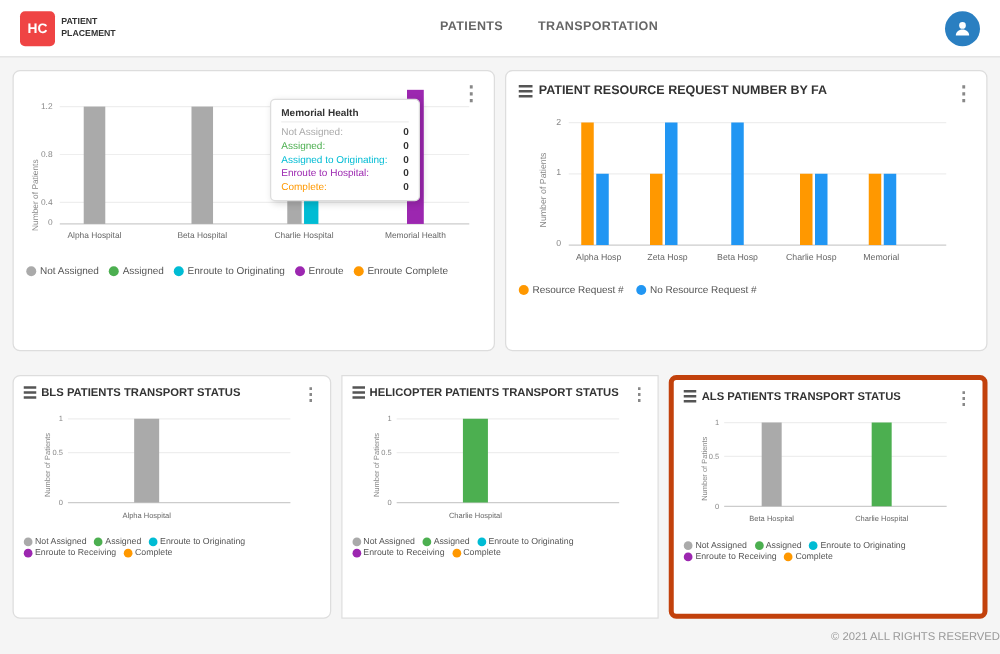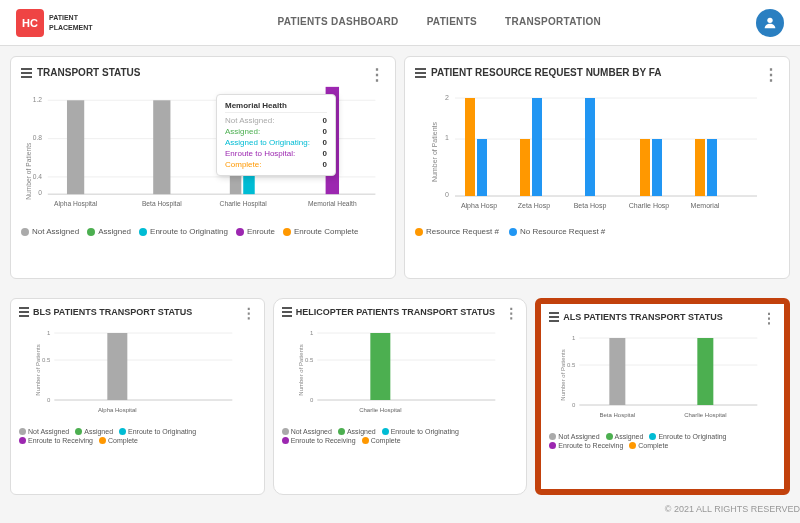--- a/index.html
+++ b/index.html
@@ -7,43 +7,34 @@
   </style>
 </head>
 <body>
 
 <div style="background:#fff; border-bottom:1px solid #ddd; display:flex; align-items:center; padding:0 16px; height:46px;">
   <div style="display:flex;align-items:center;gap:5px;margin-right:30px;">
     <div style="width:28px;height:28px;background:#ef4444;border-radius:4px;display:flex;align-items:center;justify-content:center;color:white;font-weight:bold;font-size:11px;">HC</div>
     <div style="font-size:7px;font-weight:bold;color:#333;line-height:1.3;text-transform:uppercase;">PATIENT<br>PLACEMENT</div>
   </div>
   <nav style="display:flex;gap:0;flex:1;justify-content:center;">
-    <div style="padding:0 14px;height:46px;display:flex;align-items:center;font-size:10px;font-weight:700;color:#666;cursor:pointer;text-transform:uppercase;letter-spacing:0.3px;border-bottom:3px solid transparent;">PATIENTS DASHBOARD</div>
     <div style="padding:0 14px;height:46px;display:flex;align-items:center;font-size:10px;font-weight:700;color:#666;cursor:pointer;text-transform:uppercase;letter-spacing:0.3px;border-bottom:3px solid transparent;">PATIENTS</div>
     <div style="padding:0 14px;height:46px;display:flex;align-items:center;font-size:10px;font-weight:700;color:#666;cursor:pointer;text-transform:uppercase;letter-spacing:0.3px;border-bottom:3px solid transparent;">TRANSPORTATION</div>
   </nav>
   <div style="width:28px;height:28px;border-radius:50%;background:#2a7fc1;display:flex;align-items:center;justify-content:center;color:white;font-size:14px;cursor:pointer;margin-left:auto;">
     <svg width="16" height="16" viewBox="0 0 24 24" fill="white">
         <circle cx="12" cy="8" r="4"></circle>
         <path d="M4 20c0-4 3.6-7 8-7s8 3 8 7"></path>
       </svg>
   </div>
 </div>
 
 <div style="padding:10px 10px 0 10px; display:grid; grid-template-columns:1fr 1fr; grid-template-rows:auto auto; gap:8px; height:449px;">
 
   <div style="background:#fff;border-radius:6px;border:1px solid #ddd;padding:10px;position:relative;">
-    <div style="font-size:10px;font-weight:bold;color:#333;text-transform:uppercase;display:flex;align-items:center;gap:5px;margin-bottom:4px;">
-      <div style="display:flex;flex-direction:column;gap:2px;">
-        <span style="display:block;width:11px;height:2px;background:#555;"></span>
-        <span style="display:block;width:11px;height:2px;background:#555;"></span>
-        <span style="display:block;width:11px;height:2px;background:#555;"></span>
-      </div>
-      <span>TRANSPORT STATUS</span>
-    </div>
     <div style="position:absolute;top:8px;right:10px;cursor:pointer;color:#888;font-size:16px;font-weight:bold;">⋮</div>
 
     <div style="position:relative;">
       <svg width="100%" height="140" viewBox="0 0 380 140">
 
         <text transform="rotate(-90)" x="-90" y="10" font-size="7" fill="#888" text-anchor="middle">Number of Patients</text>
 
         <text x="22" y="18" font-size="7" fill="#888" text-anchor="end">1.2</text>
         <text x="22" y="58" font-size="7" fill="#888" text-anchor="end">0.8</text>
         <text x="22" y="98" font-size="7" fill="#888" text-anchor="end">0.4</text>
@@ -181,21 +172,21 @@
 
       <div style="display:flex;flex-wrap:wrap;gap:2px 6px;margin-top:0px;">
         <div style="display:flex;align-items:center;gap:2px;font-size:7px;color:#555;"><div style="width:7px;height:7px;border-radius:50%;background:#aaa;"></div>Not Assigned</div>
         <div style="display:flex;align-items:center;gap:2px;font-size:7px;color:#555;"><div style="width:7px;height:7px;border-radius:50%;background:#4caf50;"></div>Assigned</div>
         <div style="display:flex;align-items:center;gap:2px;font-size:7px;color:#555;"><div style="width:7px;height:7px;border-radius:50%;background:#00bcd4;"></div>Enroute to Originating</div>
         <div style="display:flex;align-items:center;gap:2px;font-size:7px;color:#555;"><div style="width:7px;height:7px;border-radius:50%;background:#9c27b0;"></div>Enroute to Receiving</div>
         <div style="display:flex;align-items:center;gap:2px;font-size:7px;color:#555;"><div style="width:7px;height:7px;border-radius:50%;background:#ff9800;"></div>Complete</div>
       </div>
     </div>
 
-    <div style="background:#fff;border-radius:10px;border:1px solid #ddd;padding:8px;position:relative;">
+    <div style="background:#fff;border-radius:0;border:1px solid #ddd;padding:8px;position:relative;">
       <div style="font-size:9px;font-weight:bold;color:#333;text-transform:uppercase;display:flex;align-items:center;gap:4px;margin-bottom:3px;">
         <div style="display:flex;flex-direction:column;gap:2px;">
             <span style="display:block;width:10px;height:2px;background:#555;"></span>
             <span style="display:block;width:10px;height:2px;background:#555;"></span>
             <span style="display:block;width:10px;height:2px;background:#555;"></span>
           </div>
         <span>HELICOPTER PATIENTS TRANSPORT STATUS</span>
       </div>
       <div style="position:absolute;top:6px;right:8px;cursor:pointer;color:#888;font-size:14px;font-weight:bold;">⋮</div>
       
@@ -214,21 +205,21 @@
 
       <div style="display:flex;flex-wrap:wrap;gap:2px 6px;margin-top:0px;">
         <div style="display:flex;align-items:center;gap:2px;font-size:7px;color:#555;"><div style="width:7px;height:7px;border-radius:50%;background:#aaa;"></div>Not Assigned</div>
         <div style="display:flex;align-items:center;gap:2px;font-size:7px;color:#555;"><div style="width:7px;height:7px;border-radius:50%;background:#4caf50;"></div>Assigned</div>
         <div style="display:flex;align-items:center;gap:2px;font-size:7px;color:#555;"><div style="width:7px;height:7px;border-radius:50%;background:#00bcd4;"></div>Enroute to Originating</div>
         <div style="display:flex;align-items:center;gap:2px;font-size:7px;color:#555;"><div style="width:7px;height:7px;border-radius:50%;background:#9c27b0;"></div>Enroute to Receiving</div>
         <div style="display:flex;align-items:center;gap:2px;font-size:7px;color:#555;"><div style="width:7px;height:7px;border-radius:50%;background:#ff9800;"></div>Complete</div>
       </div>
     </div>
 
-    <div style="background:#fff;border-radius:6px;border:6px solid #c2410c;padding:8px;position:relative;">
+    <div style="background:#fff;border-radius:6px;border:4px solid #c2410c;padding:8px;position:relative;">
       <div style="font-size:9px;font-weight:bold;color:#333;text-transform:uppercase;display:flex;align-items:center;gap:4px;margin-bottom:3px;">
         <div style="display:flex;flex-direction:column;gap:2px;">
             <span style="display:block;width:10px;height:2px;background:#555;"></span>
             <span style="display:block;width:10px;height:2px;background:#555;"></span>
             <span style="display:block;width:10px;height:2px;background:#555;"></span>
           </div>
         <span>ALS PATIENTS TRANSPORT STATUS</span>
       </div>
       <div style="position:absolute;top:6px;right:8px;cursor:pointer;color:#888;font-size:14px;font-weight:bold;">⋮</div>
       

